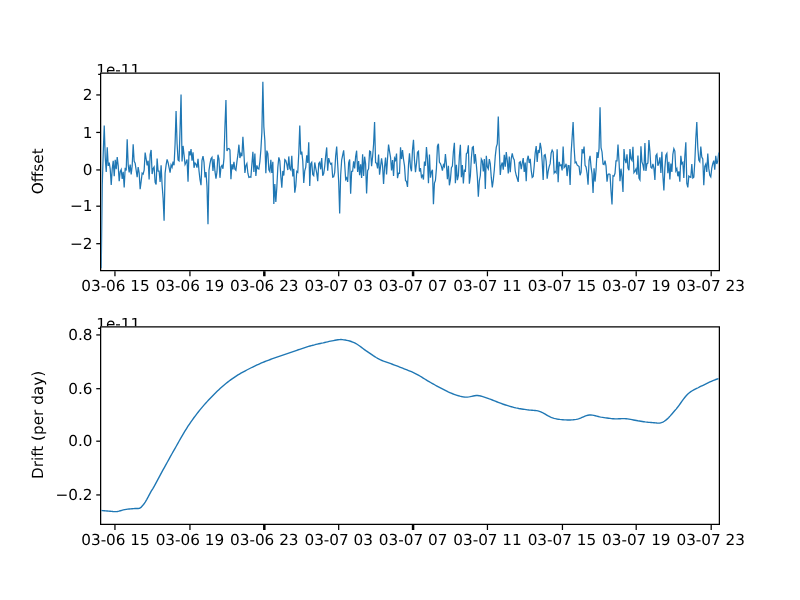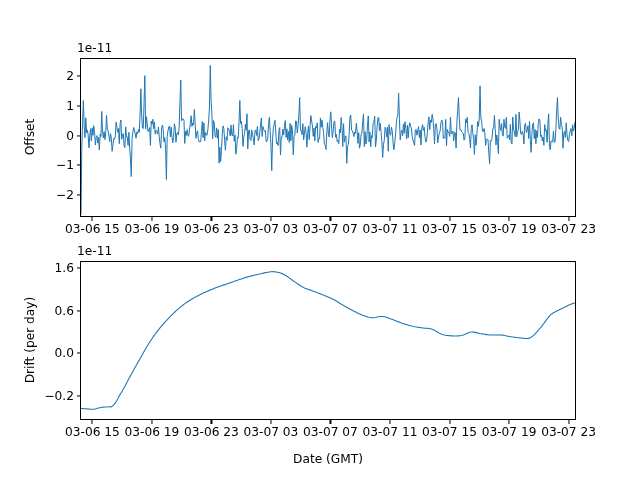--- a/index.html
+++ b/index.html
@@ -57,20 +57,21 @@
     height: 100%;
     display: block;
     overflow: hidden;
   }
   
   .exp-label {
     position: absolute;
     font-size: 12.2px;
     color: #000000;
     white-space: nowrap;
+    margin-top: 8px;
   }
   #exp-offset { left: 77px; top: 41px; }
   #exp-drift  { left: 77px; top: 244px; }
 
   .ylabel {
     position: absolute;
     font-size: 12.2px;
     color: #000000;
     transform-origin: 50% 50%;
     white-space: nowrap;
@@ -196,21 +197,21 @@
   <div class="exp-label" id="exp-drift">1e-11</div>
   <div class="ylabel" id="ylabel-drift">Drift (per day)</div>
 
   <div class="axes" id="axes-drift">
     <svg class="plot-svg" id="svg-drift" viewBox="0 0 496 159" preserveAspectRatio="none">
         <path d="M0.00 148.31L1.18 148.37L2.36 148.45L3.54 148.55L4.72 148.65L5.90 148.74L7.09 148.84L8.27 148.97L9.45 149.09L10.63 149.18L11.81 149.19L12.99 149.09L14.17 148.82L15.35 148.46L16.53 148.10L17.71 147.81L18.90 147.58L20.08 147.37L21.26 147.18L22.44 147.02L23.62 146.91L24.80 146.85L25.98 146.77L27.16 146.62L28.34 146.58L29.52 146.68L30.70 146.54L31.89 145.75L33.07 144.49L34.25 143.02L35.43 141.26L36.61 139.25L37.79 137.07L38.97 134.77L40.15 132.63L41.33 130.71L42.51 128.66L43.70 126.52L44.88 124.31L46.06 122.06L47.24 119.81L48.42 117.58L49.60 115.40L50.78 113.26L51.96 111.11L53.14 108.96L54.32 106.80L55.50 104.66L56.69 102.52L57.87 100.39L59.05 98.29L60.23 96.20L61.41 94.09L62.59 91.98L63.77 89.89L64.95 87.81L66.13 85.77L67.31 83.78L68.50 81.85L69.68 79.99L70.86 78.20L72.04 76.46L73.22 74.78L74.40 73.14L75.58 71.55L76.76 69.99L77.94 68.47L79.12 66.97L80.30 65.51L81.49 64.10L82.67 62.72L83.85 61.38L85.03 60.07L86.21 58.79L87.39 57.54L88.57 56.30L89.75 55.08L90.93 53.87L92.11 52.69L93.30 51.53L94.48 50.40L95.66 49.29L96.84 48.22L98.02 47.17L99.20 46.16L100.38 45.19L101.56 44.25L102.74 43.34L103.92 42.46L105.10 41.61L106.29 40.78L107.47 39.98L108.65 39.20L109.83 38.44L111.01 37.72L112.19 37.02L113.37 36.35L114.55 35.70L115.73 35.06L116.91 34.44L118.10 33.83L119.28 33.22L120.46 32.61L121.64 32.02L122.82 31.45L124.00 30.88L125.18 30.33L126.36 29.79L127.54 29.26L128.72 28.74L129.90 28.24L131.09 27.75L132.27 27.28L133.45 26.81L134.63 26.36L135.81 25.92L136.99 25.48L138.17 25.05L139.35 24.62L140.53 24.21L141.71 23.81L142.90 23.42L144.08 23.03L145.26 22.64L146.44 22.23L147.62 21.81L148.80 21.37L149.98 20.99L151.16 20.59L152.34 20.17L153.52 19.75L154.70 19.32L155.89 18.88L157.07 18.46L158.25 18.04L159.43 17.65L160.61 17.27L161.79 16.88L162.97 16.47L164.15 16.07L165.33 15.69L166.51 15.33L167.70 14.99L168.88 14.67L170.06 14.36L171.24 14.07L172.42 13.73L173.60 13.44L174.78 13.18L175.96 12.94L177.14 12.70L178.32 12.45L179.50 12.17L180.69 11.88L181.87 11.59L183.05 11.30L184.23 11.03L185.41 10.79L186.59 10.58L187.77 10.35L188.95 10.12L190.13 9.93L191.31 9.80L192.50 9.77L193.68 9.85L194.86 9.98L196.04 10.15L197.22 10.37L198.40 10.63L199.58 10.95L200.76 11.33L201.94 11.77L203.12 12.28L204.30 12.88L205.49 13.59L206.67 14.37L207.85 15.22L209.03 16.11L210.21 17.01L211.39 17.90L212.57 18.75L213.75 19.55L214.93 20.36L216.11 21.17L217.30 21.98L218.48 22.79L219.66 23.56L220.84 24.31L222.02 25.00L223.20 25.65L224.38 26.22L225.56 26.74L226.74 27.21L227.92 27.64L229.10 28.06L230.29 28.47L231.47 28.88L232.65 29.31L233.83 29.77L235.01 30.22L236.19 30.67L237.37 31.12L238.55 31.57L239.73 32.02L240.91 32.49L242.10 32.96L243.28 33.44L244.46 33.91L245.64 34.38L246.82 34.86L248.00 35.34L249.18 35.84L250.36 36.36L251.54 36.91L252.72 37.49L253.90 38.12L255.09 38.79L256.27 39.50L257.45 40.23L258.63 40.97L259.81 41.72L260.99 42.46L262.17 43.18L263.35 43.87L264.53 44.56L265.71 45.24L266.90 45.92L268.08 46.59L269.26 47.25L270.44 47.90L271.62 48.53L272.80 49.15L273.98 49.77L275.16 50.38L276.34 50.98L277.52 51.57L278.70 52.15L279.89 52.69L281.07 53.20L282.25 53.68L283.43 54.11L284.61 54.53L285.79 54.93L286.97 55.31L288.15 55.64L289.33 55.93L290.51 56.16L291.70 56.33L292.88 56.43L294.06 56.40L295.24 56.25L296.42 56.02L297.60 55.75L298.78 55.49L299.96 55.27L301.14 55.13L302.32 55.12L303.50 55.25L304.69 55.48L305.87 55.79L307.05 56.15L308.23 56.56L309.41 57.00L310.59 57.44L311.77 57.88L312.95 58.29L314.13 58.73L315.31 59.19L316.50 59.67L317.68 60.15L318.86 60.63L320.04 61.10L321.22 61.55L322.40 61.98L323.58 62.38L324.76 62.77L325.94 63.16L327.12 63.53L328.30 63.89L329.49 64.23L330.67 64.55L331.85 64.85L333.03 65.13L334.21 65.38L335.39 65.61L336.57 65.81L337.75 66.00L338.93 66.19L340.11 66.36L341.30 66.54L342.48 66.71L343.66 66.85L344.84 66.95L346.02 67.02L347.20 67.10L348.38 67.21L349.56 67.36L350.74 67.58L351.92 67.89L353.10 68.31L354.29 68.87L355.47 69.51L356.65 70.21L357.83 70.93L359.01 71.63L360.19 72.27L361.37 72.82L362.55 73.25L363.73 73.60L364.91 73.89L366.10 74.13L367.28 74.33L368.46 74.49L369.64 74.61L370.82 74.71L372.00 74.80L373.18 74.86L374.36 74.91L375.54 74.93L376.72 74.91L377.90 74.86L379.09 74.77L380.27 74.64L381.45 74.46L382.63 74.21L383.81 73.83L384.99 73.36L386.17 72.85L387.35 72.32L388.53 71.82L389.71 71.40L390.90 71.09L392.08 70.93L393.26 70.93L394.44 71.04L395.62 71.25L396.80 71.51L397.98 71.81L399.16 72.11L400.34 72.39L401.52 72.62L402.70 72.81L403.89 72.99L405.07 73.17L406.25 73.34L407.43 73.51L408.61 73.66L409.79 73.79L410.97 73.89L412.15 73.97L413.33 74.00L414.51 73.99L415.70 73.95L416.88 73.91L418.06 73.87L419.24 73.85L420.42 73.87L421.60 73.94L422.78 74.07L423.96 74.24L425.14 74.45L426.32 74.67L427.50 74.91L428.69 75.15L429.87 75.37L431.05 75.58L432.23 75.76L433.41 75.95L434.59 76.14L435.77 76.32L436.95 76.50L438.13 76.65L439.31 76.78L440.50 76.88L441.68 76.95L442.86 77.05L444.04 77.18L445.22 77.32L446.40 77.42L447.58 77.43L448.76 77.33L449.94 77.08L451.12 76.63L452.30 75.95L453.49 75.08L454.67 74.04L455.85 72.87L457.03 71.59L458.21 70.25L459.39 68.87L460.57 67.49L461.75 66.12L462.93 64.63L464.11 63.03L465.30 61.37L466.48 59.69L467.66 58.05L468.84 56.50L470.02 55.08L471.20 53.85L472.38 52.83L473.56 51.97L474.74 51.23L475.92 50.58L477.10 49.99L478.29 49.41L479.47 48.81L480.65 48.16L481.83 47.57L483.01 47.03L484.19 46.47L485.37 45.88L486.55 45.29L487.73 44.70L488.91 44.12L490.10 43.56L491.28 43.04L492.46 42.55L493.64 42.12L494.82 41.75L496.00 41.46" fill="none" stroke="#1f77b4" stroke-width="1.1" vector-effect="non-scaling-stroke"></path>
       </svg>
   </div>
   <div id="drift-yticks">
       <div class="ytick-wrap" style="top: 267.839px;">
-        <div class="ytick-label">1.6</div>
+        <div class="ytick-label">0.8</div>
       </div>
       <div class="ytick-mark" style="top: 267.839px;"></div>
       <div class="ytick-wrap" style="top: 310.581px;">
         <div class="ytick-label">0.6</div>
       </div>
       <div class="ytick-mark" style="top: 310.581px;"></div>
       <div class="ytick-wrap" style="top: 353.323px;">
         <div class="ytick-label">0.0</div>
       </div>
       <div class="ytick-mark" style="top: 353.323px;"></div>
@@ -233,15 +234,14 @@
       <div class="xtick-mark" style="left: 390px; top: 420px;"></div>
       <div class="xtick-label" style="left: 390px; top: 425px;">03-07 11</div>
       <div class="xtick-mark" style="left: 449.52px; top: 420px;"></div>
       <div class="xtick-label" style="left: 449.52px; top: 425px;">03-07 15</div>
       <div class="xtick-mark" style="left: 509.04px; top: 420px;"></div>
       <div class="xtick-label" style="left: 509.04px; top: 425px;">03-07 19</div>
       <div class="xtick-mark" style="left: 568.56px; top: 420px;"></div>
       <div class="xtick-label" style="left: 568.56px; top: 425px;">03-07 23</div>
     </div>
 
-  <div class="xlabel" id="xlabel-drift">Date (GMT)</div>
 
 </div>
 
 </body></html>

